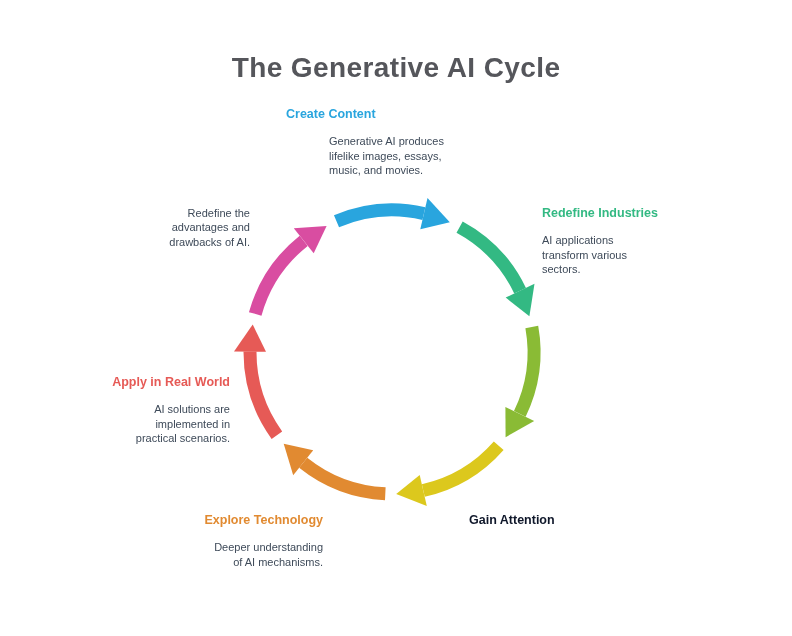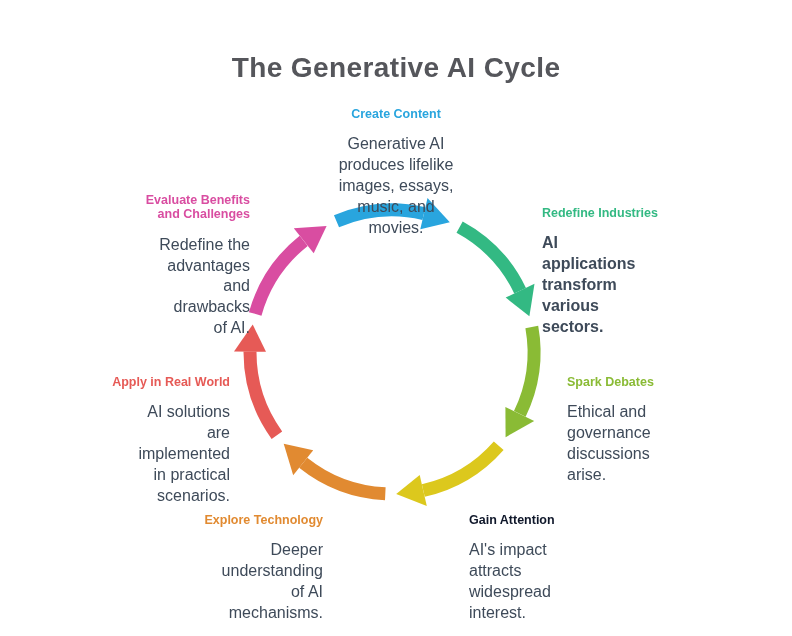--- a/index.html
+++ b/index.html
@@ -7,23 +7,23 @@
     position:relative;width:792px;height:636px;background:#ffffff;
     font-family:"Liberation Sans",sans-serif;overflow:hidden;
   }
   .page-title{
     position:absolute;left:0;top:52px;width:100%;text-align:center;
     font-size:28px;font-weight:bold;letter-spacing:.4px;
   }
   .arrows-svg{position:absolute;left:0;top:0;}
   .stage{position:absolute;}
   .stage-name{font-size:12.5px;font-weight:bold;line-height:1.15;}
-  .stage-desc{font-size:16px;line-height:1.3;margin-top:13px;}
+  .stage-desc{font-size:11px;line-height:1.3;margin-top:13px;}
   
-  .s0{left:286px;top:107px;width:220px;text-align:center;}
+  .s0{left:286px;top:107px;width:220px;}
   .s0 .stage-desc{width:134px;margin-left:auto;margin-right:auto;}
   .s1{left:542px;top:206px;width:150px;text-align:left;}
   .s1 .stage-desc{width:96px;}
   .s2{left:567px;top:375px;width:160px;text-align:left;}
   .s2 .stage-desc{width:122px;}
   .s3{left:469px;top:513px;width:160px;text-align:left;}
   .s3 .stage-desc{width:110px;}
   .s4{left:163px;top:513px;width:160px;text-align:right;}
   .s4 .stage-desc{width:116px;margin-left:auto;}
   .s5{left:70px;top:375px;width:160px;text-align:right;}
@@ -77,41 +77,35 @@
       </g>
     </svg>
 
   <div class="stage s0">
     <div class="stage-name" style="color: rgb(41, 165, 222);">Create Content</div>
     <div class="stage-desc" style="color: rgb(62, 74, 89);">Generative AI produces lifelike images, essays, music, and movies.</div>
   </div>
 
   <div class="stage s1">
     <div class="stage-name" style="color: rgb(51, 185, 131);">Redefine Industries</div>
-    <div class="stage-desc" style="color: rgb(62, 74, 89); font-weight: bold;">AI applications transform various sectors.</div>
+    <div class="stage-desc" style="color: rgb(62, 74, 89);">AI applications transform various sectors.</div>
   </div>
 
-  <div class="stage s2">
-    <div class="stage-name" style="color: rgb(138, 187, 53);">Spark Debates</div>
-    <div class="stage-desc" style="color: rgb(62, 74, 89);">Ethical and governance discussions arise.</div>
-  </div>
 
   <div class="stage s3">
     <div class="stage-name" style="color: #0f172a;">Gain Attention</div>
-    <div class="stage-desc" style="color: rgb(62, 74, 89);">AI's impact attracts widespread interest.</div>
   </div>
 
   <div class="stage s4">
     <div class="stage-name" style="color: rgb(225, 138, 49);">Explore Technology</div>
     <div class="stage-desc" style="color: rgb(62, 74, 89);">Deeper understanding of AI mechanisms.</div>
   </div>
 
   <div class="stage s5">
     <div class="stage-name" style="color: rgb(230, 90, 86);">Apply in Real World</div>
     <div class="stage-desc" style="color: rgb(62, 74, 89);">AI solutions are implemented in practical scenarios.</div>
   </div>
 
   <div class="stage s6">
-    <div class="stage-name" style="color: rgb(217, 77, 161);">Evaluate Benefits and Challenges</div>
     <div class="stage-desc" style="color: rgb(62, 74, 89);">Redefine the advantages and drawbacks of AI.</div>
   </div>
 
 </div>
 
 </body></html>

